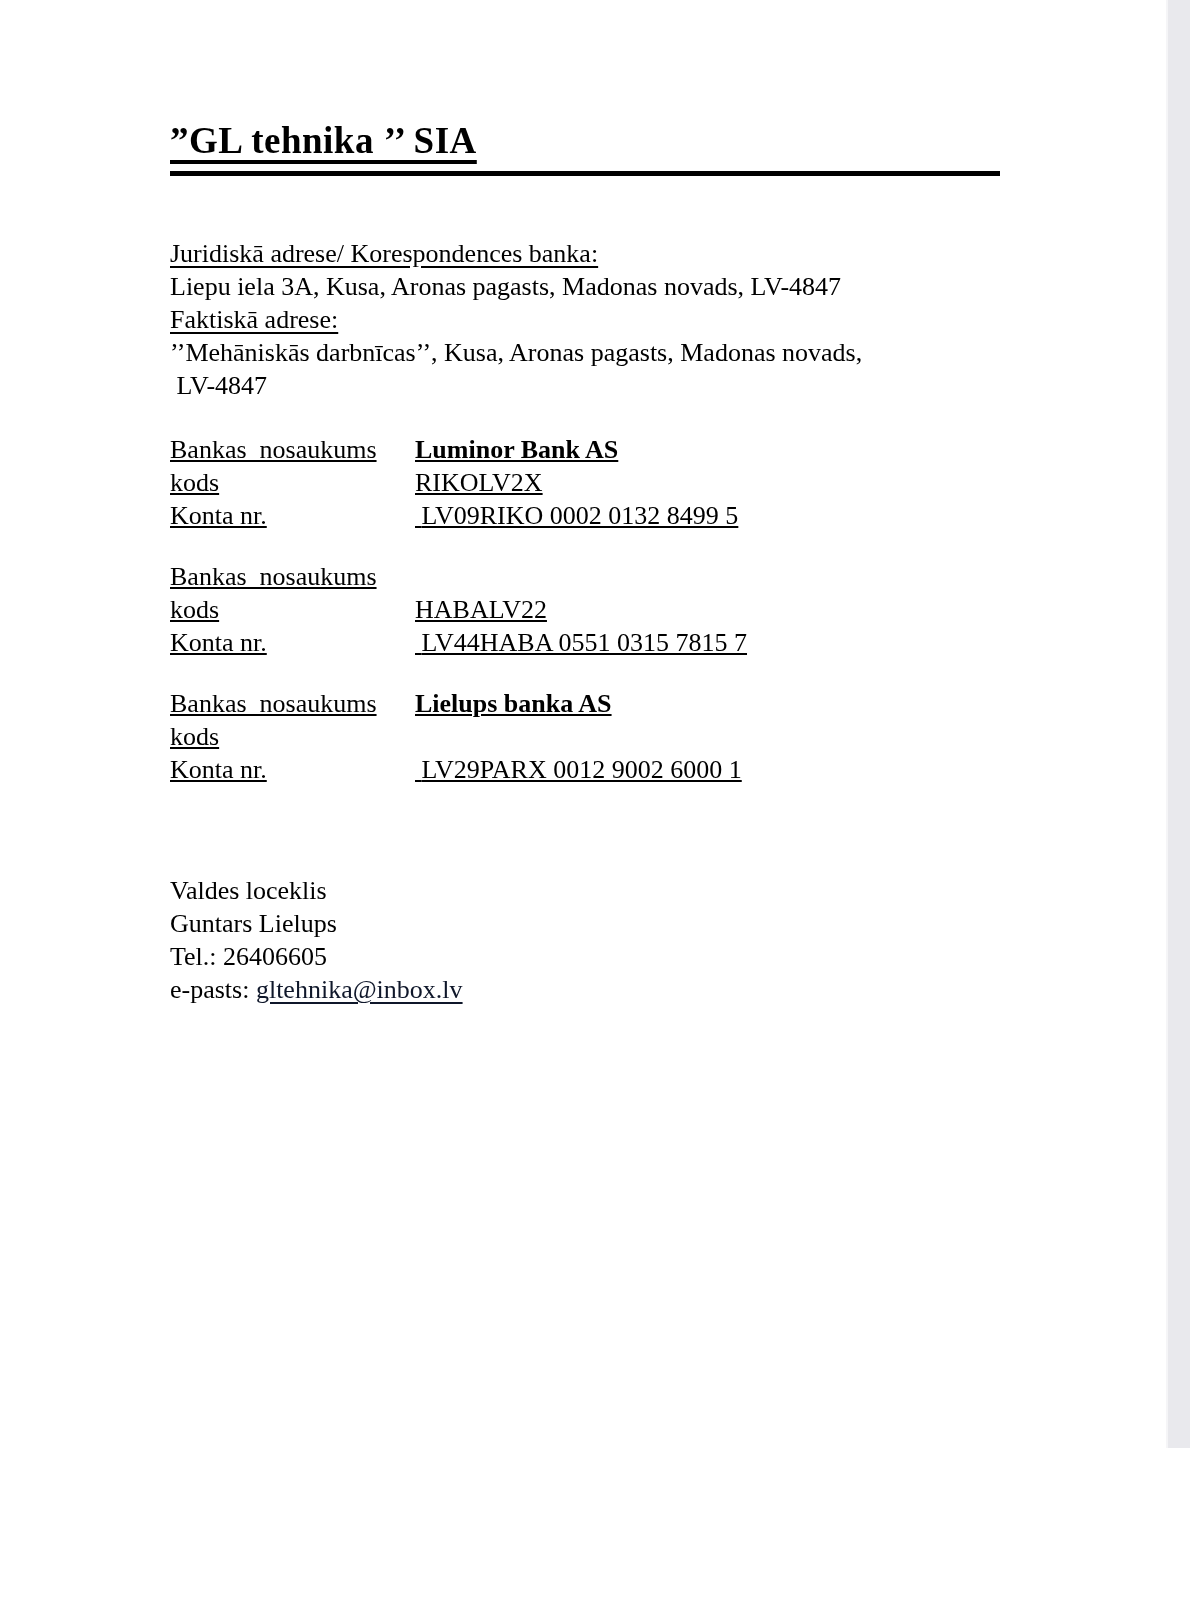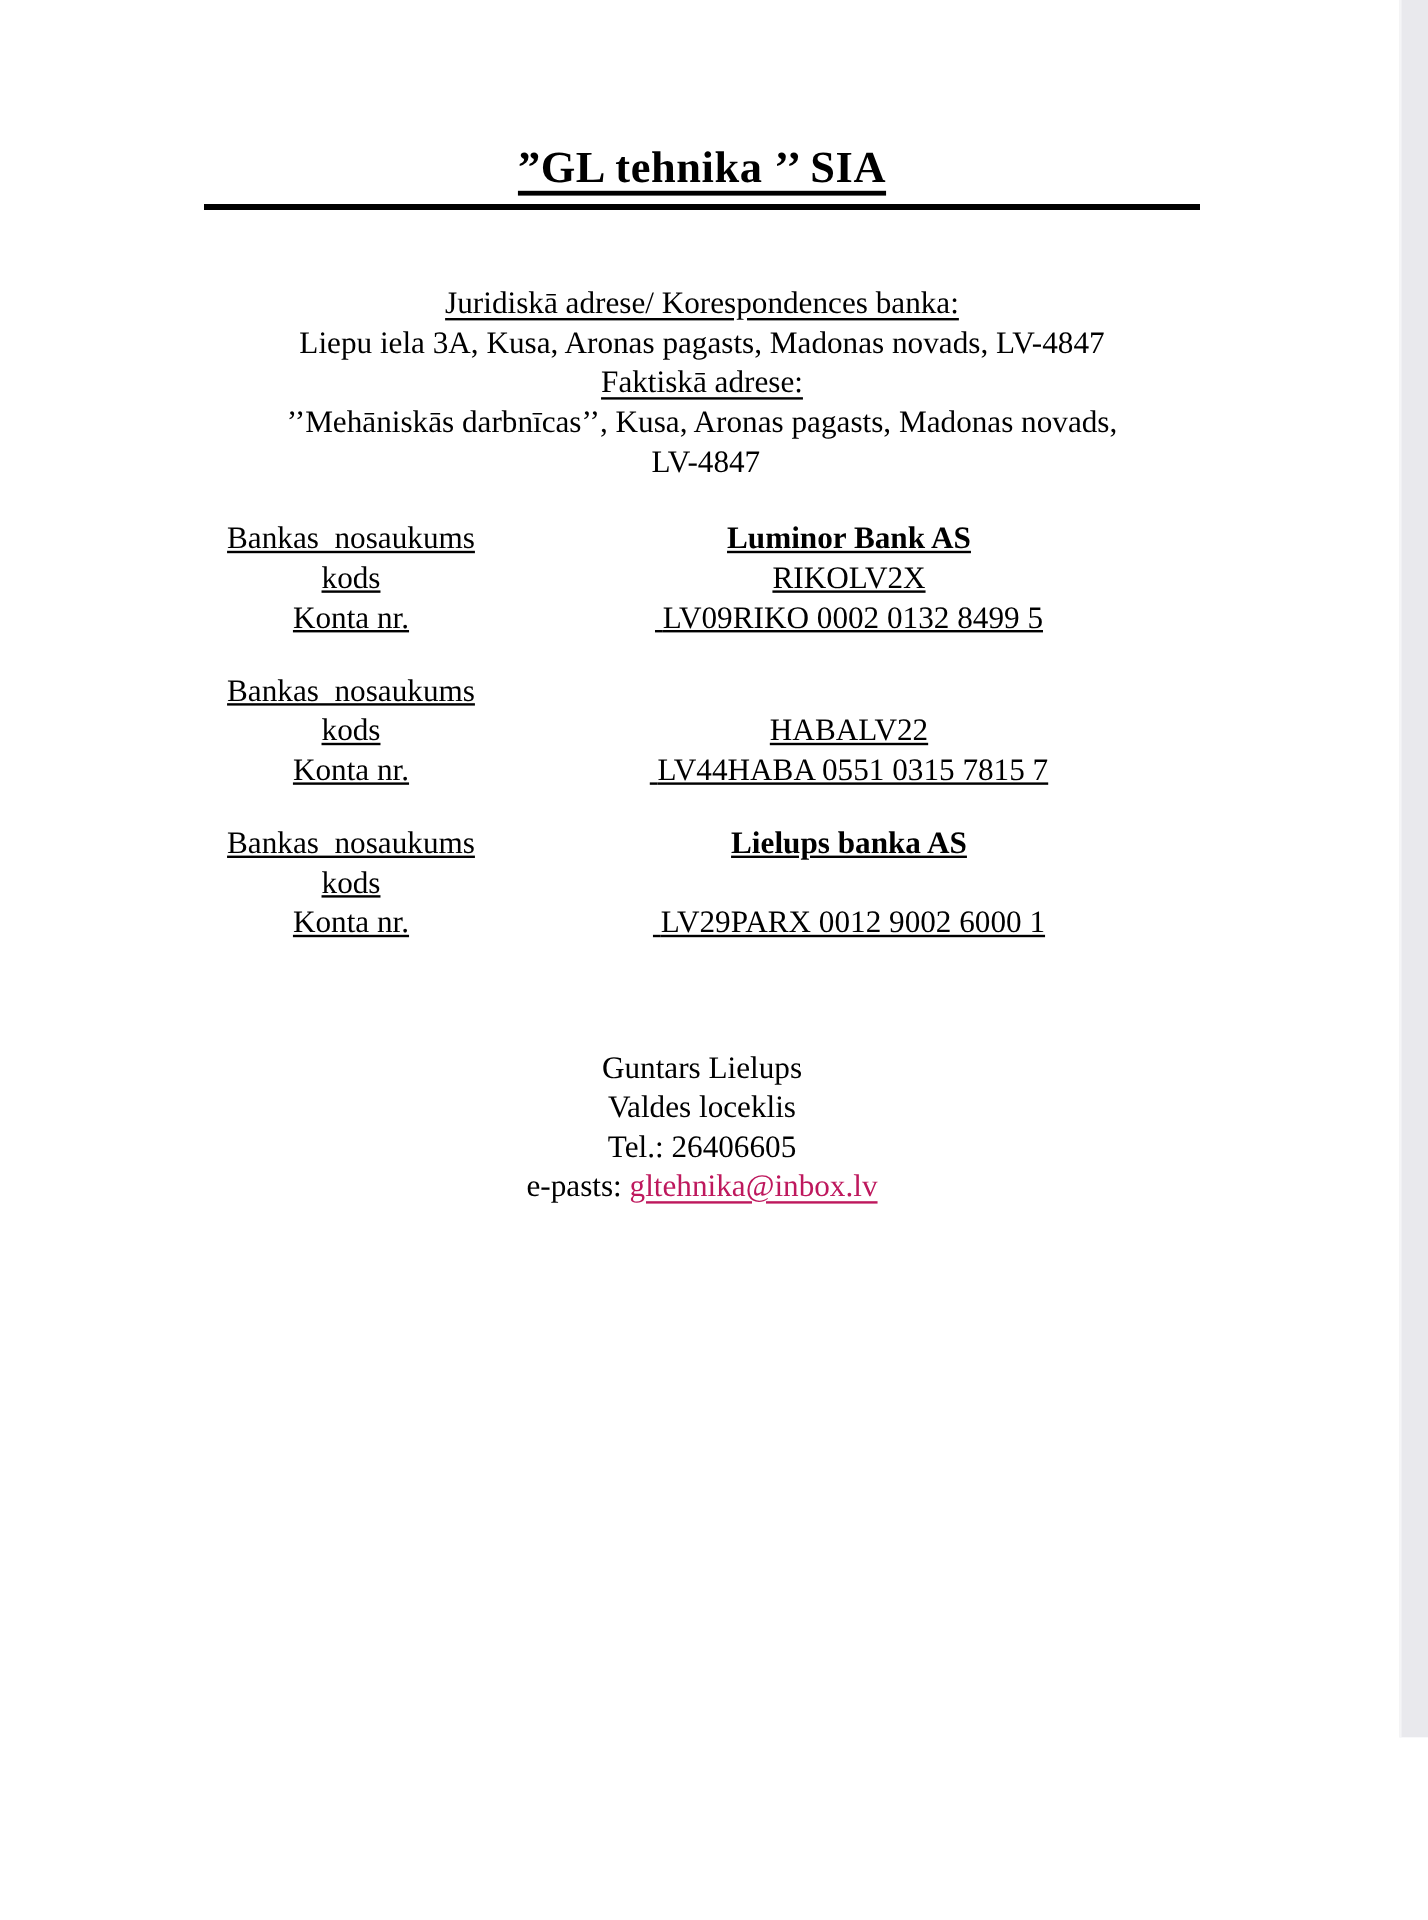--- a/index.html
+++ b/index.html
@@ -7,21 +7,20 @@
     width: 1190px; height: 1600px;
     background: #ffffff;
     font-family: "Liberation Serif", "DejaVu Serif", serif;
     color: #000000;
   }
   .page {
     position: relative;
     width: 1190px; height: 1448px;
     background: #ffffff;
     overflow: hidden;
-    text-align: center;
   }
   
   .edge-strip {
     position: absolute;
     top: 0; right: 0;
     width: 22px; height: 100%;
     background: #e9e9ed;
     border-left: 2px solid #f5f5f7;
   }
   .content {
@@ -52,21 +51,21 @@
   .reg-number { font-weight: bold; }
   .addr-block { margin-top: 61px; }
   .u { text-decoration: underline; text-underline-offset: 4px; }
   .pre { white-space: pre-wrap; }
   .bank-block { margin-top: 28px; text-decoration: underline; }
   .bank-block.first { margin-top: 31px; }
   .bank-row { display: grid; grid-template-columns: 245px 1fr; }
   .bank-name { font-weight: bold; }
   .contact-block { margin-top: 88px; }
   .email-link {
-    color: #be185d;
+    color: #0f172a;
     text-decoration: underline;
     text-underline-offset: 4px;
     cursor: pointer;
   }
 </style>
 </head>
 <body>
 
 <div class="page">
   <div class="edge-strip"></div>
@@ -123,22 +122,22 @@
       <div class="bank-row">
         <span>kods</span>
       </div>
       <div class="bank-row">
         <span>Konta nr.</span>
         <span class="pre"> LV29PARX 0012 9002 6000 1</span>
       </div>
     </div>
 
     <div class="contact-block">
+      <div>Valdes loceklis</div>
       <div>Guntars Lielups</div>
-      <div>Valdes loceklis</div>
       <div>Tel.: 26406605</div>
       <div>
         <span class="pre">e-pasts: </span><a class="email-link" href="#">gltehnika@inbox.lv</a>
       </div>
     </div>
 
   </div>
 </div>
 
 </body></html>

